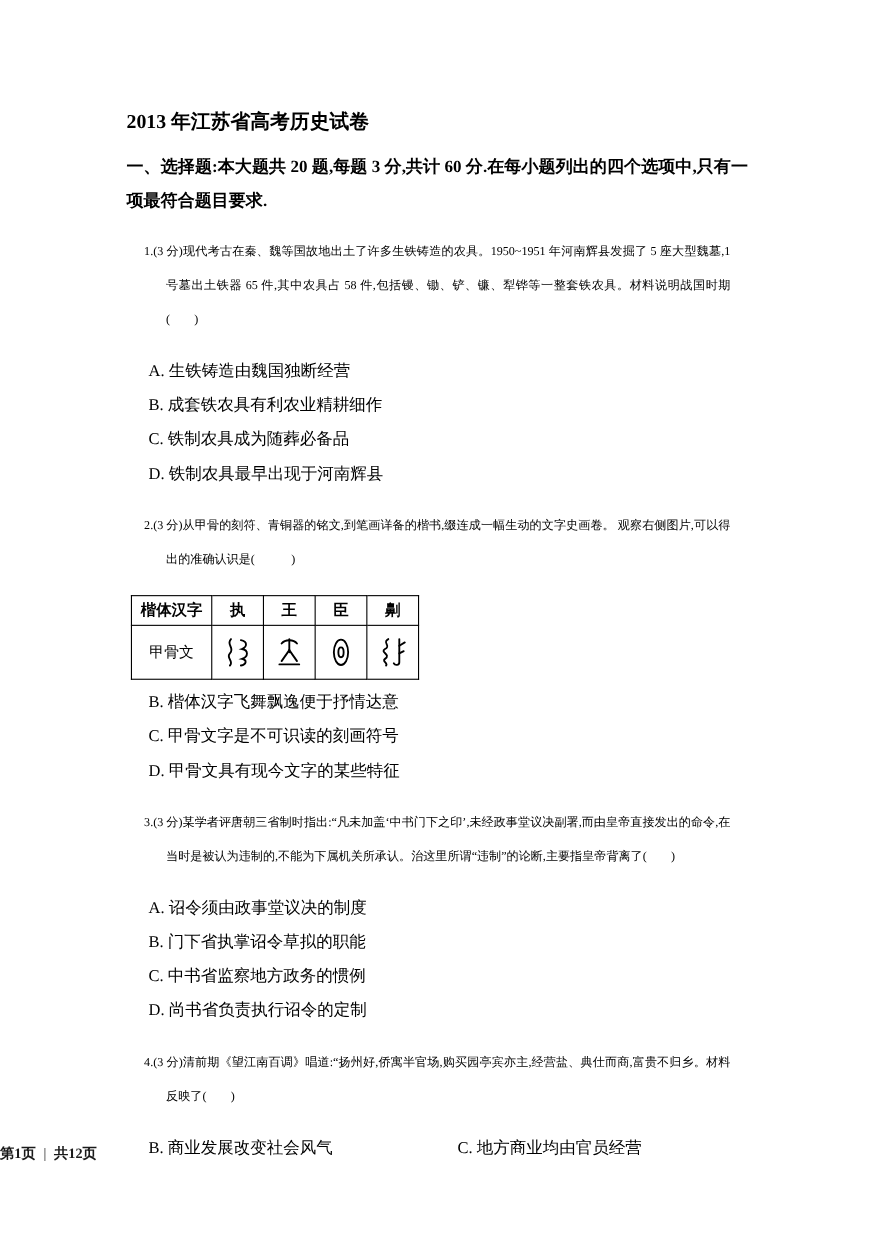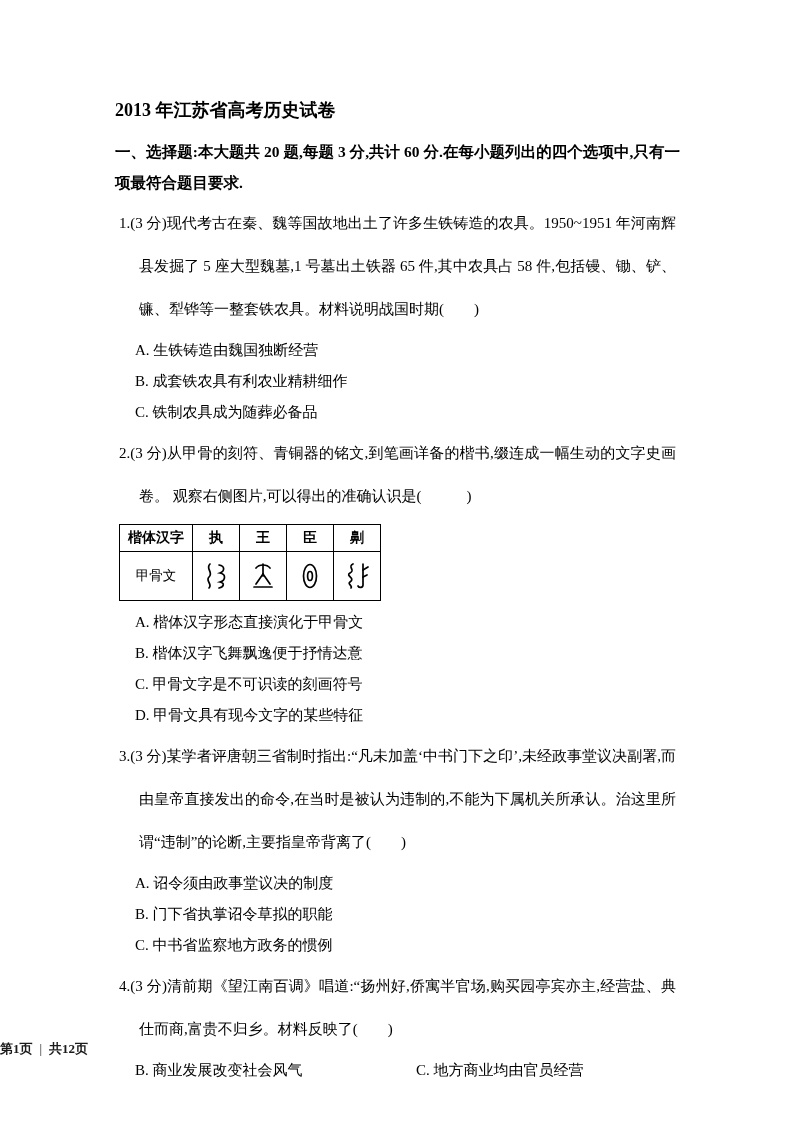--- a/index.html
+++ b/index.html
@@ -29,23 +29,23 @@
   }
   .section-header {
     font-size: 15.5px;
     font-weight: bold;
     line-height: 31px;
     margin: 0;
     text-align: justify;
   }
   .question { margin: 0; }
   .stem {
-    font-size: 15px;
-    line-height: 43px;
-    margin: 4px;
+    font-size: 11px;
+    line-height: 31px;
+    margin: 16px;
     padding-left: 20px;
     text-indent: -20px;
     text-align: justify;
   }
   .options { padding-left: 20px; }
   .option {
     font-size: 15px;
     line-height: 31px;
     margin: 0;
   }
@@ -90,20 +90,21 @@
   <h1 class="title">2013 年江苏省高考历史试卷</h1>
 
   <p class="section-header">一、选择题:本大题共 20 题,每题 3 分,共计 60 分.在每小题列出的四个选项中,只有一项最符合题目要求.</p>
 
   <section class="question">
     <p class="stem">1.(3 分)现代考古在秦、魏等国故地出土了许多生铁铸造的农具。1950~1951 年河南辉县发掘了 5 座大型魏墓,1 号墓出土铁器 65 件,其中农具占 58 件,包括镘、锄、铲、镰、犁铧等一整套铁农具。材料说明战国时期(　　)</p>
     <div class="options">
       <p class="option">A. 生铁铸造由魏国独断经营</p>
       <p class="option">B. 成套铁农具有利农业精耕细作</p>
       <p class="option">C. 铁制农具成为随葬必备品</p>
+      <p class="option">D. 铁制农具最早出现于河南辉县</p>
     </div>
   </section>
 
   <section class="question">
     <p class="stem">2.(3 分)从甲骨的刻符、青铜器的铭文,到笔画详备的楷书,缀连成一幅生动的文字史画卷。 观察右侧图片,可以得出的准确认识是(　　　)</p>
 
     <table class="oracle-table">
       <tbody>
         <tr class="head-row">
           <td class="label-col">楷体汉字</td>
@@ -149,33 +150,33 @@
                 <path d="M22 11 L27 8"></path>
                 <path d="M22 18 L26 16"></path>
               </g>
             </svg>
           </td>
         </tr>
       </tbody>
     </table>
 
     <div class="options">
-      <p class="option">A. 楷体汉字形态直接演化于甲骨文</p>
       <p class="option">B. 楷体汉字飞舞飘逸便于抒情达意</p>
       <p class="option">C. 甲骨文字是不可识读的刻画符号</p>
       <p class="option">D. 甲骨文具有现今文字的某些特征</p>
     </div>
   </section>
 
   <section class="question">
     <p class="stem">3.(3 分)某学者评唐朝三省制时指出:“凡未加盖‘中书门下之印’,未经政事堂议决副署,而由皇帝直接发出的命令,在当时是被认为违制的,不能为下属机关所承认。治这里所谓“违制”的论断,主要指皇帝背离了(　　)</p>
     <div class="options">
       <p class="option">A. 诏令须由政事堂议决的制度</p>
       <p class="option">B. 门下省执掌诏令草拟的职能</p>
       <p class="option">C. 中书省监察地方政务的惯例</p>
+      <p class="option">D. 尚书省负责执行诏令的定制</p>
     </div>
   </section>
 
   <section class="question">
     <p class="stem">4.(3 分)清前期《望江南百调》唱道:“扬州好,侨寓半官场,购买园亭宾亦主,经营盐、典仕而商,富贵不归乡。材料反映了(　　)</p>
     <div class="options-grid">
       <p class="option">B. 商业发展改变社会风气</p>
       <p class="option">C. 地方商业均由官员经营</p>
     </div>
   </section>

